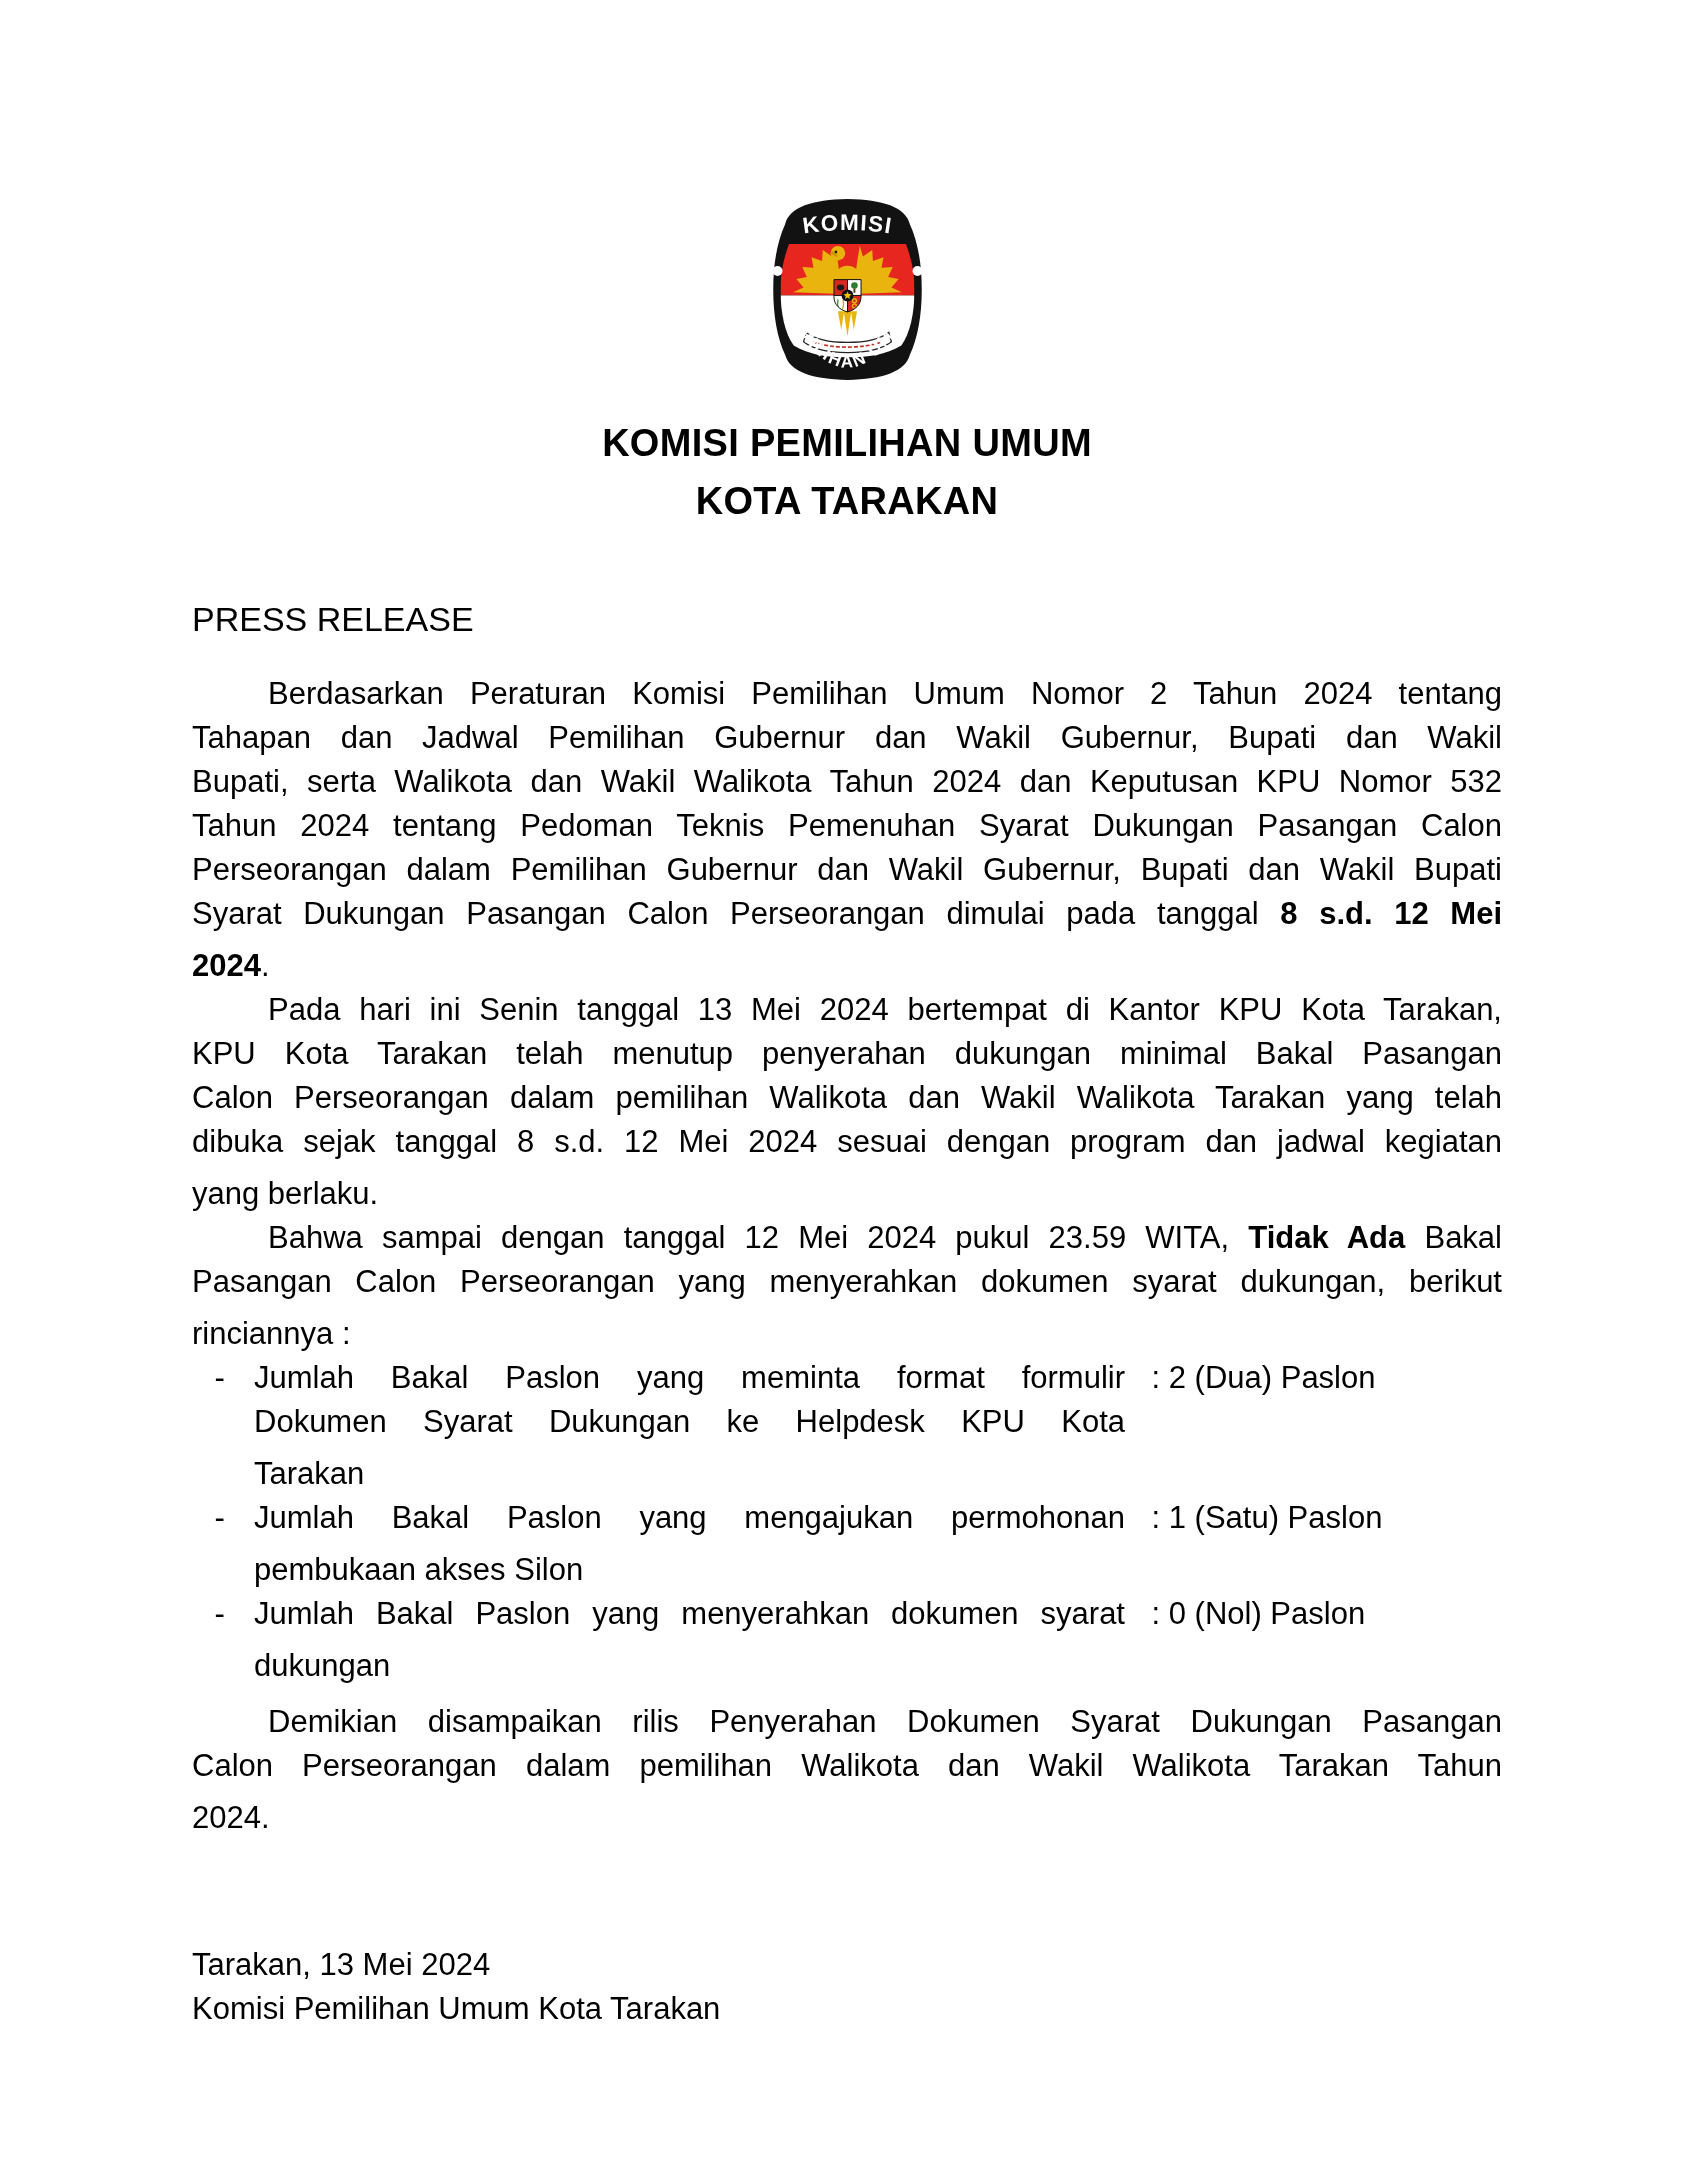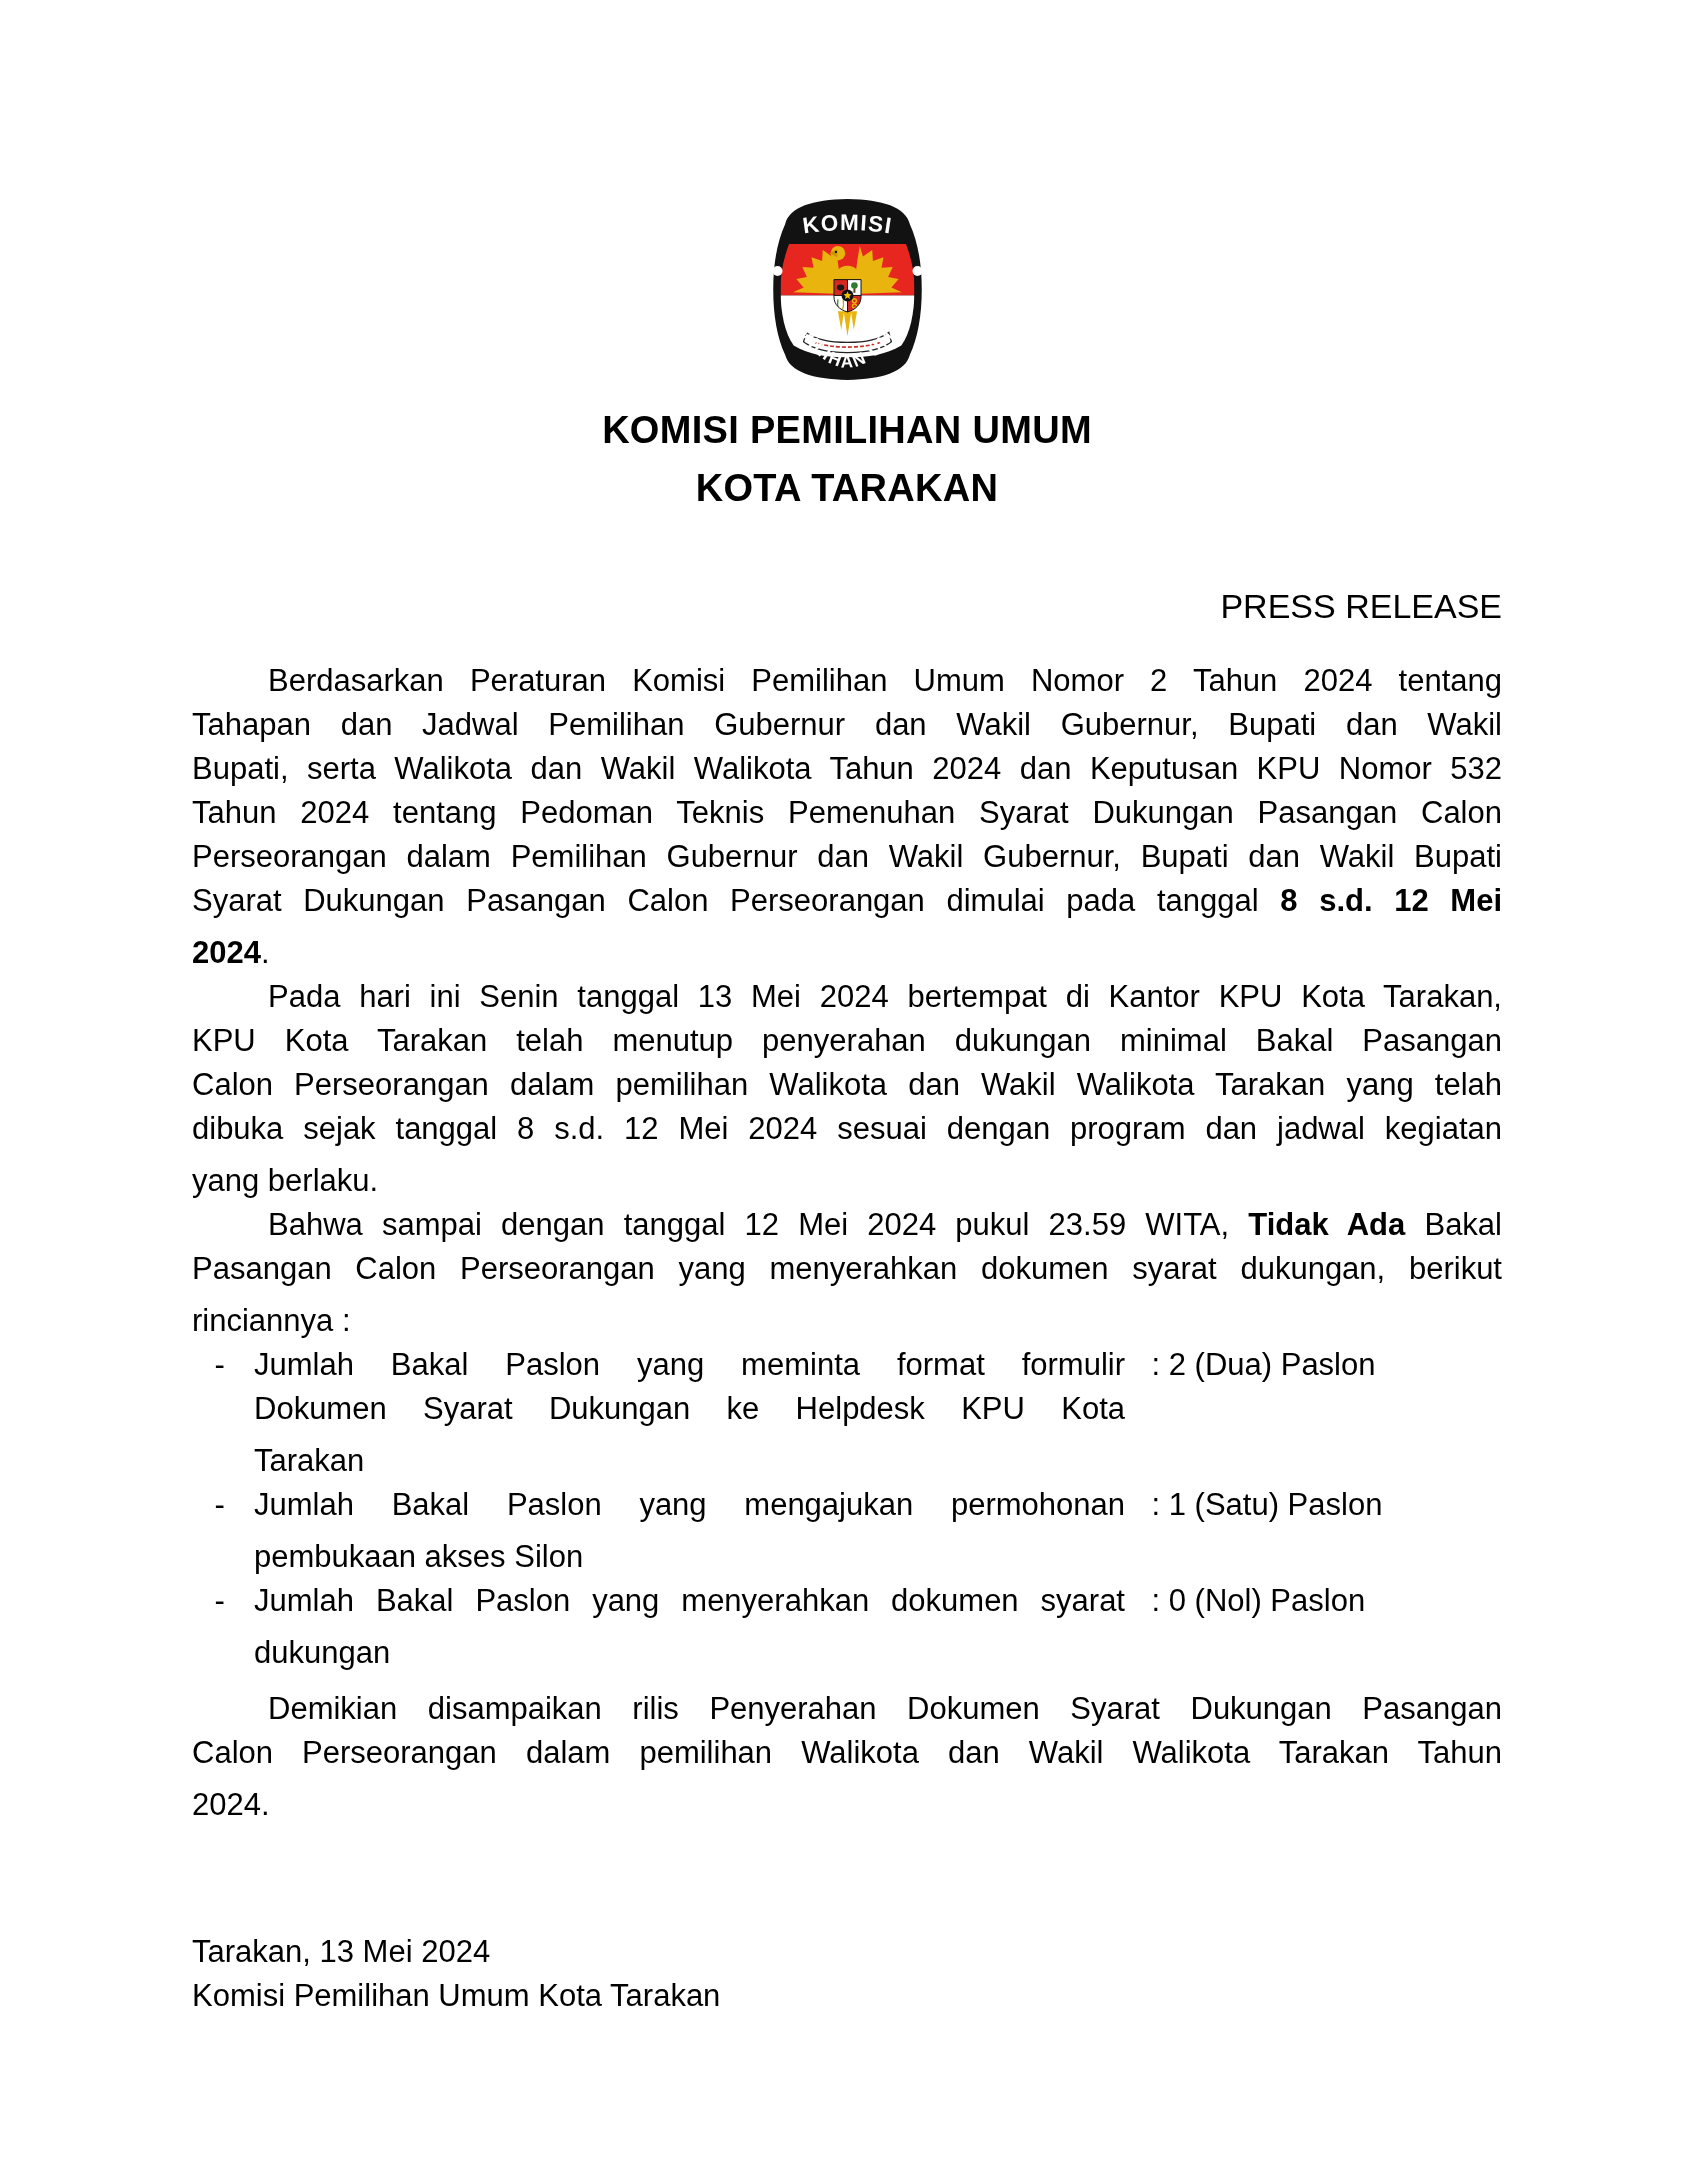--- a/index.html
+++ b/index.html
@@ -15,30 +15,30 @@
   .content {
     position: absolute;
     left: 192px;
     top: 196px;
     width: 1310px;
   }
   .logo-wrap { text-align: center; height: 188px; }
   .logo-wrap svg { display: inline-block; }
 
   .org-title {
-    margin-top: 17px;
+    margin-top: 30px;
     text-align: center;
     font-weight: 700;
     font-size: 38px;
     line-height: 58px;
     letter-spacing: 0.3px;
   }
   .doc-title {
     margin-top: 69px;
-    text-align: right;
+    text-align: left;
     font-weight: 400;
     font-size: 34px;
     line-height: 40px;
   }
 
   .body-text {
     margin-top: 33px;
     font-size: 31px;
     line-height: 44px;
   }

